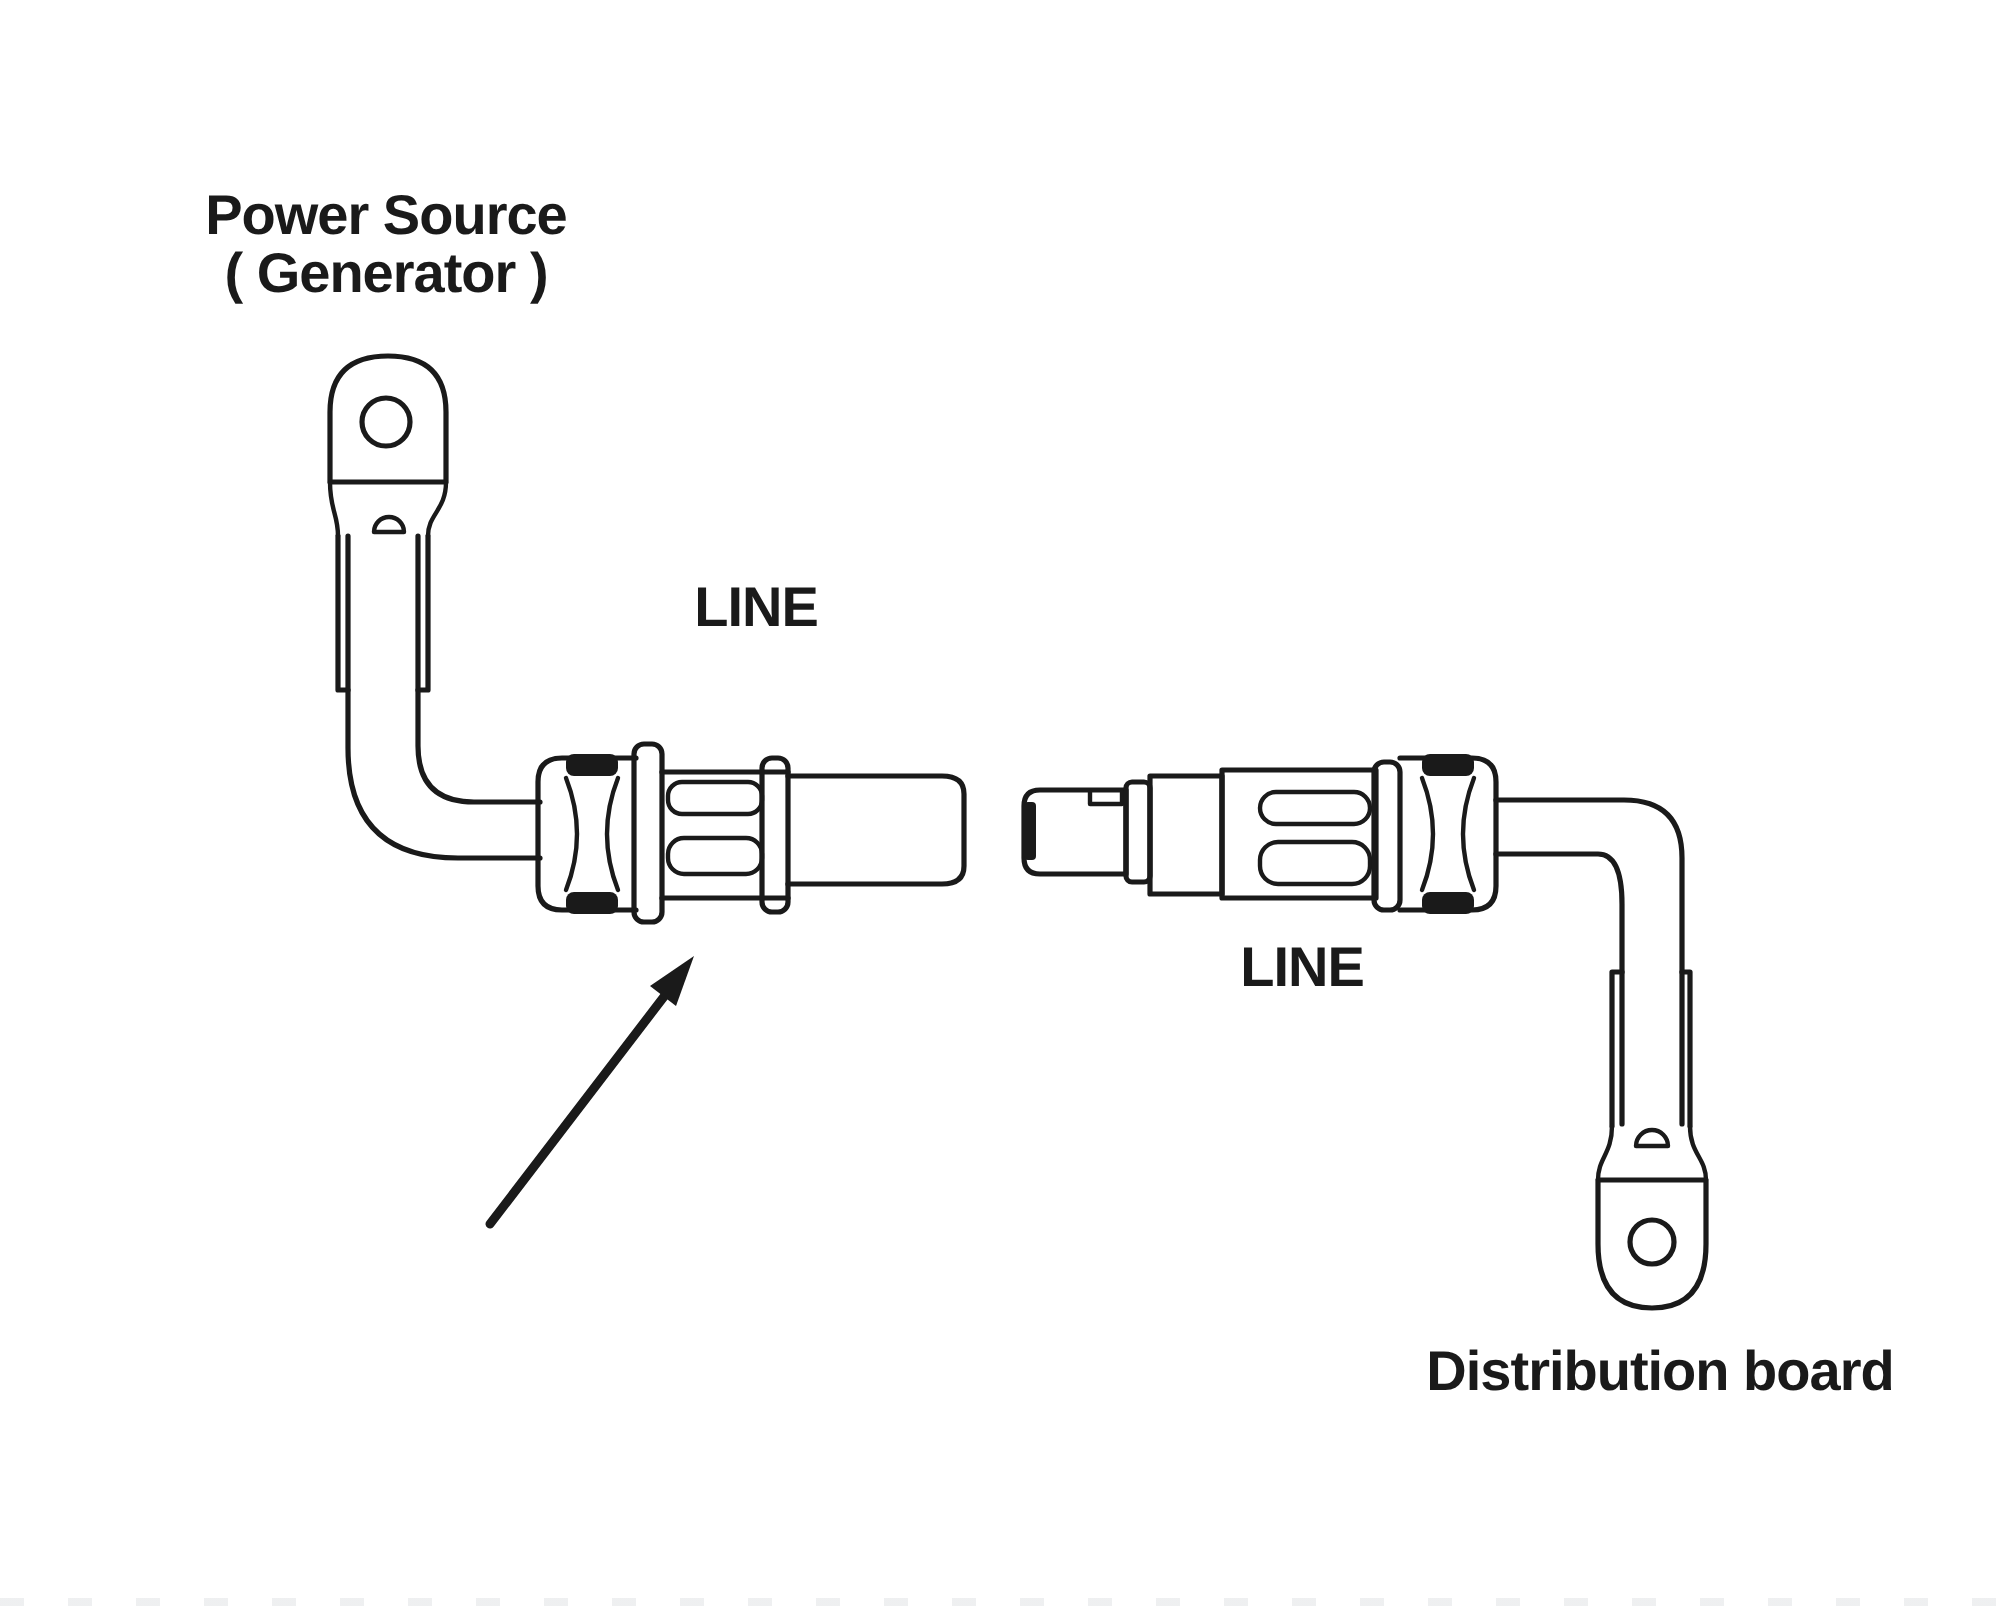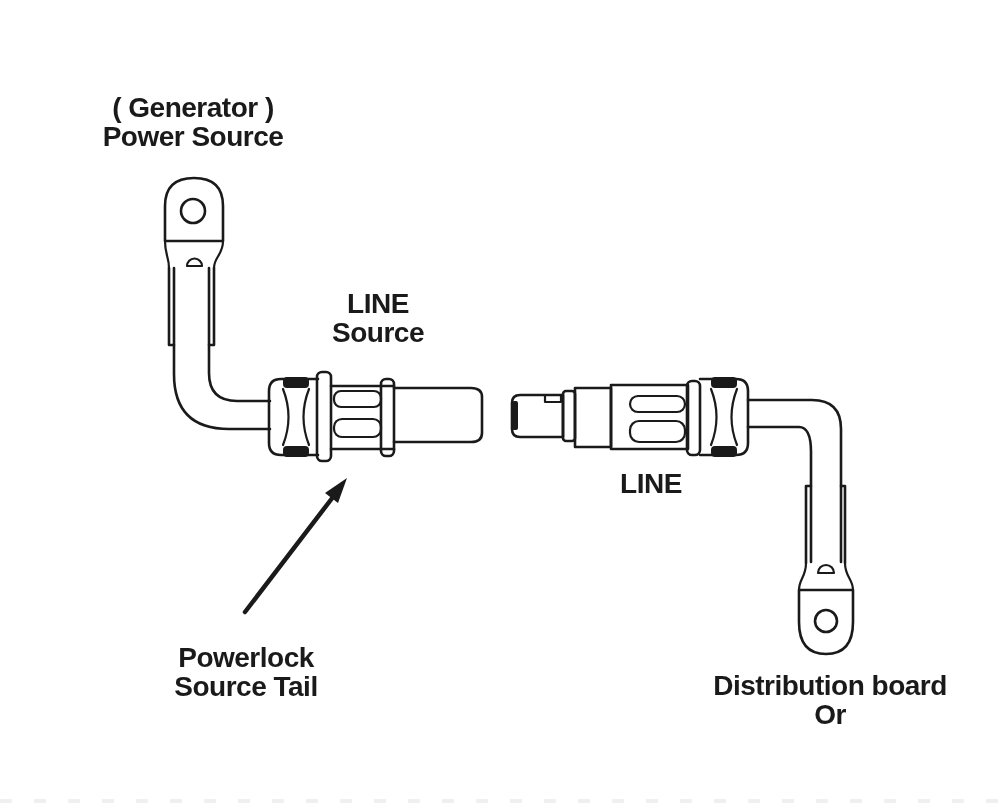--- a/index.html
+++ b/index.html
@@ -128,37 +128,31 @@
       <circle class="stroke" cx="826" cy="621" r="11"></circle>
     </g>
 
     <g>
       <path d="M245,612 L333,497" fill="none" stroke="var(--ink, #1a1a1a)" stroke-width="4.5" stroke-linecap="round"></path>
       <polygon class="fill" points="347,478 338,503 325,493"></polygon>
     </g>
   </svg>
 
   <div class="label" id="label-power-source">
+    <div>Power Source</div>
     <div>( Generator )</div>
-    <div>Power Source</div>
   </div>
 
   <div class="label" id="label-line-source">
     <div>LINE</div>
-    <div>Source</div>
   </div>
 
   <div class="label" id="label-line-drain">
     <div>LINE</div>
   </div>
 
-  <div class="label" id="label-powerlock-tail">
-    <div>Powerlock</div>
-    <div>Source Tail</div>
-  </div>
 
   <div class="label" id="label-distribution">
     <div>Distribution board</div>
-    <div>Or</div>
   </div>
 
   <div id="bottom-crop-artifact"></div>
 </div>
 
 </body></html>

